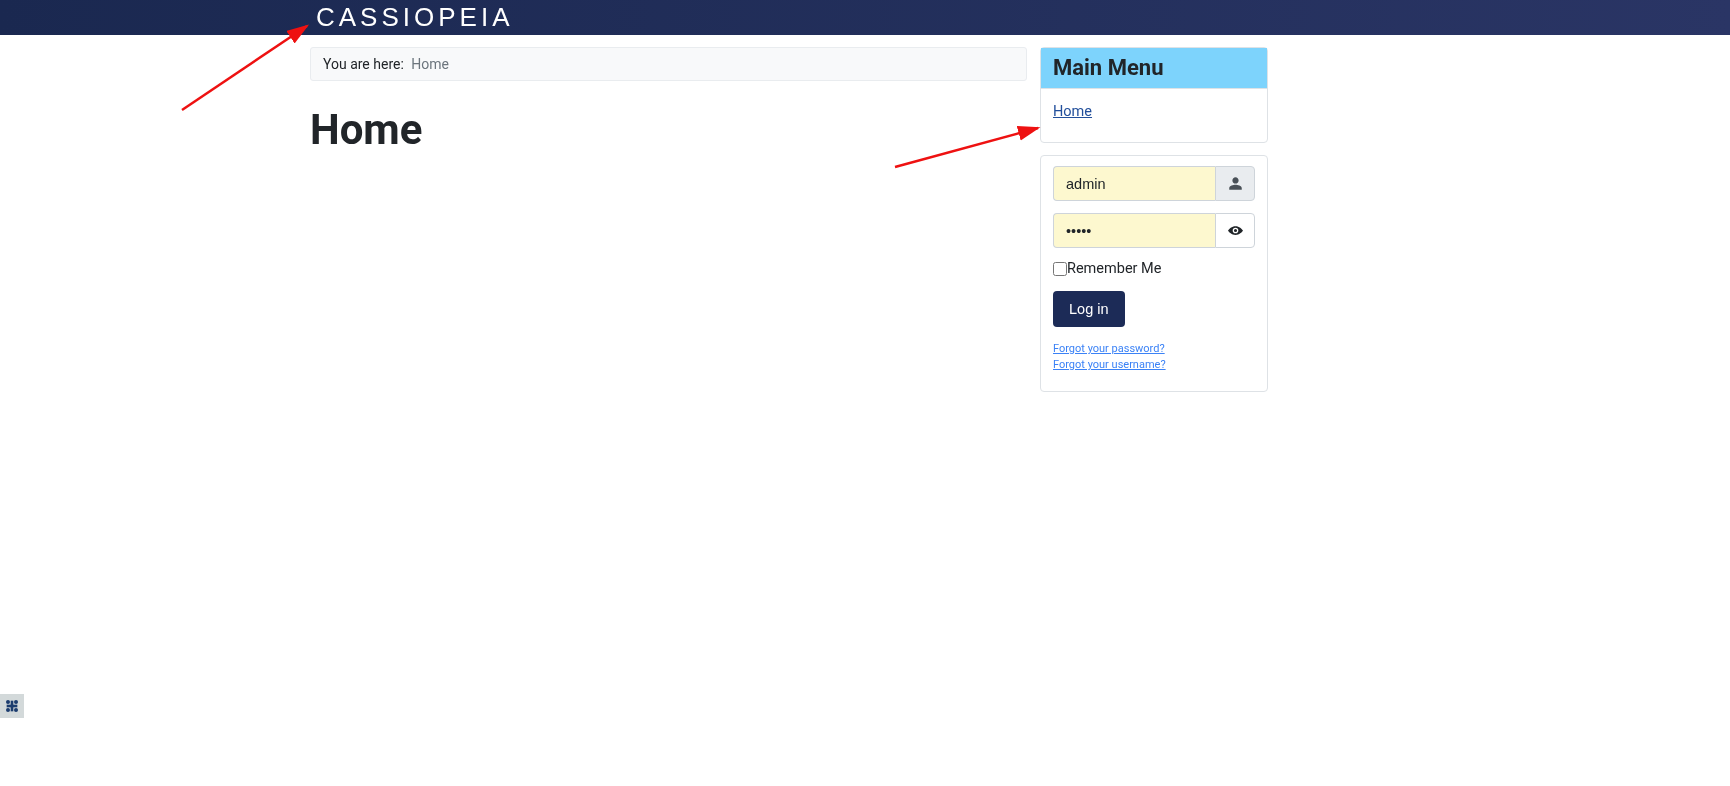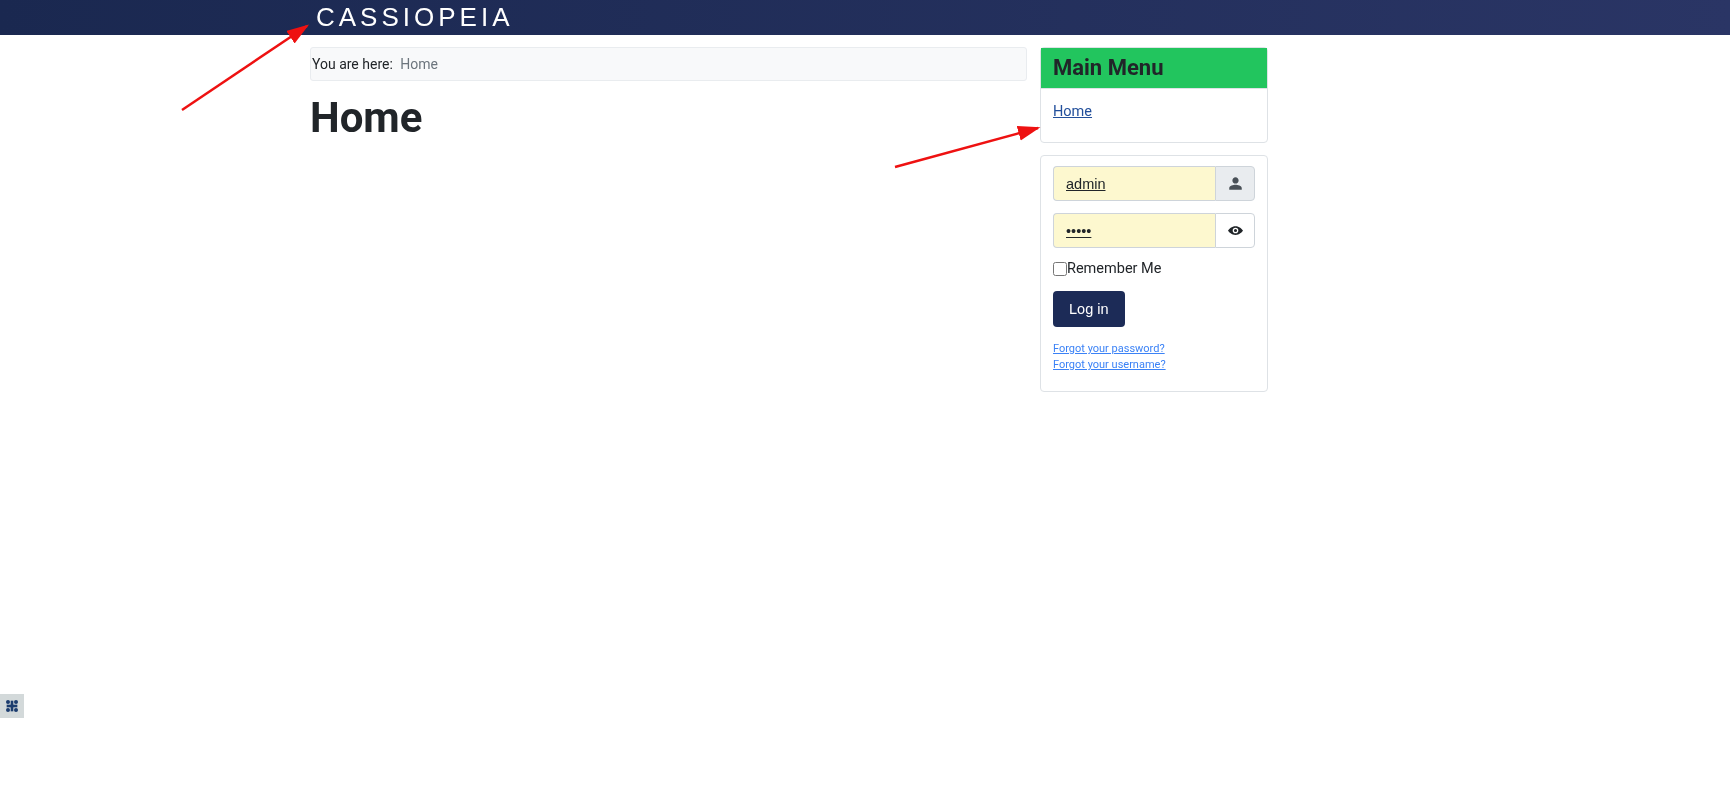--- a/index.html
+++ b/index.html
@@ -37,42 +37,42 @@
   gap: 13px;
 }
 .main {
   flex: 1;
   min-width: 0;
 }
 .breadcrumb {
   background: #f8f9fa;
   border: 1px solid #e9ecef;
   border-radius: 3px;
-  padding: 8px 1px;
+  padding: 8px 12px;
   font-size: 14px;
   color: #212529;
-  margin-bottom: 12px;
+  margin-bottom: 24px;
 }
 .breadcrumb .crumb-label { color: #212529; }
 .breadcrumb .crumb-current { color: #6c757d; margin-left: 4px; }
 .page-title {
   font-size: 42px;
   font-weight: 700;
   margin-top: 10px;
 }
 .sidebar {
   width: 228px;
 }
 .card {
   border: 1px solid #dee2e6;
   border-radius: 4px;
   margin-bottom: 12px;
 }
 .card-header {
-  background: #22c55e;
+  background: #7dd3fc;
   padding: 7px 12px 8px;
   border-bottom: 1px solid #dee2e6;
   font-size: 22px;
   font-weight: 700;
 }
 .card-body {
   padding: 10px 12px 18px;
 }
 .menu-link {
   color: #224f9b;
@@ -89,21 +89,20 @@
   flex: 1;
   min-width: 0;
   background: #fdf8cf;
   border: 1px solid #ced4da;
   border-right: none;
   border-radius: 4px 0 0 4px;
   padding: 8px 12px;
   font-size: 14.5px;
   color: #212529;
   height: 35px;
-  text-decoration: underline;
 }
 .form-input::placeholder { color: #6c757d; }
 .input-addon {
   width: 40px;
   border: 1px solid #ced4da;
   background: #e9ecef;
   border-radius: 0 4px 4px 0;
   display: flex;
   align-items: center;
   justify-content: center;

